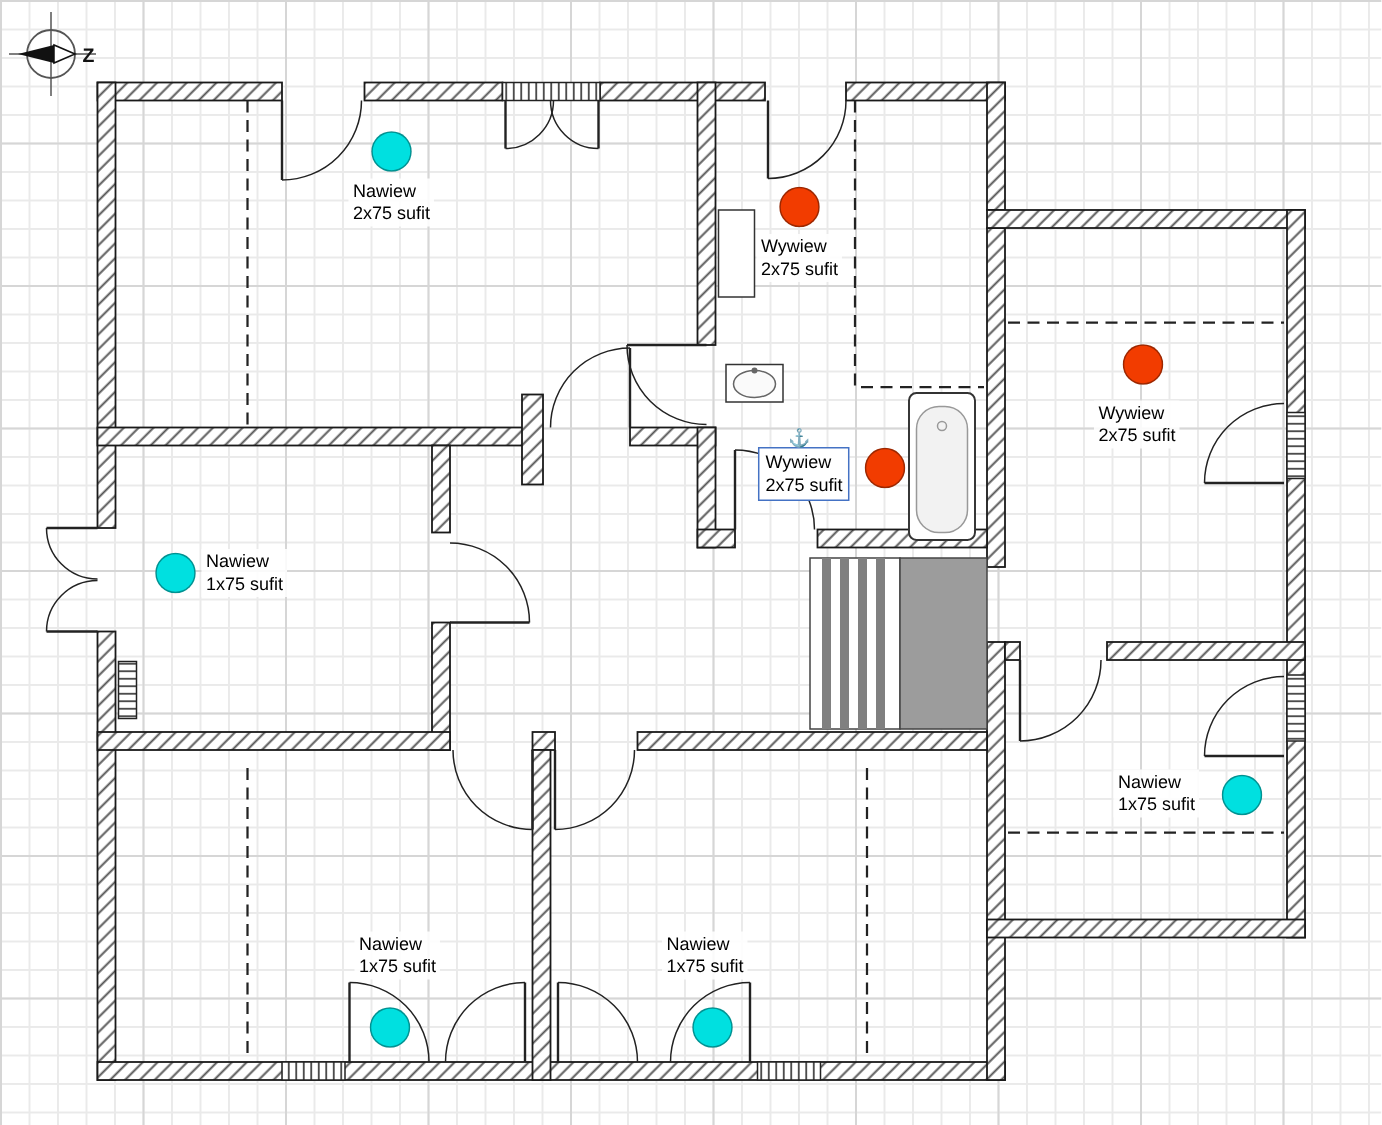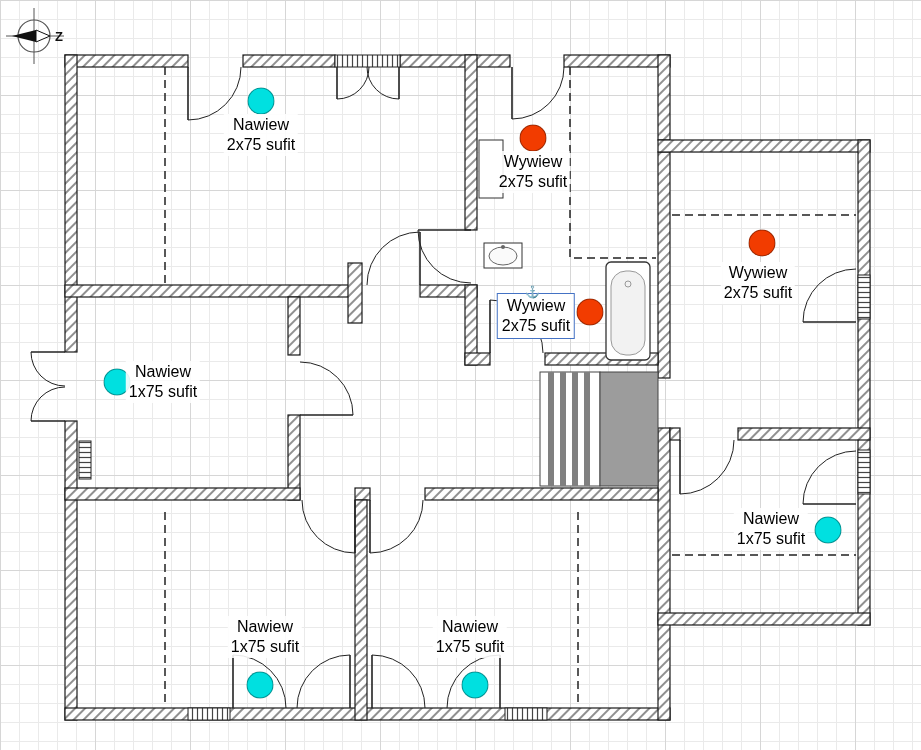--- a/index.html
+++ b/index.html
@@ -15,21 +15,21 @@
   }
   .stage svg{position:absolute;left:0;top:0;}
   .vent-layer{position:absolute;left:0;top:0;width:100%;height:100%;}
   .vent-dot{
     position:absolute;width:27px;height:27px;border-radius:50%;
     transform:translate(-50%,-50%);border:1px solid rgba(0,0,0,.35);
     box-sizing:border-box;
   }
   .vent-label{
     position:absolute;transform:translate(-50%,-50%);
-    font-size:16px;line-height:1.25;text-align:center;color:#000;
+    font-size:12px;line-height:1.25;color:#000;
     background:rgba(255,255,255,.88);padding:1px 3px;white-space:nowrap;
   }
   .vent-label.selected{border:1.5px solid #4472c4;background:#fff;padding:2px 4px;}
   .anchor{
     position:absolute;transform:translate(-50%,-100%);
     font-size:12px;color:#222;line-height:1;
   }
 </style>
 </head>
 <body>

